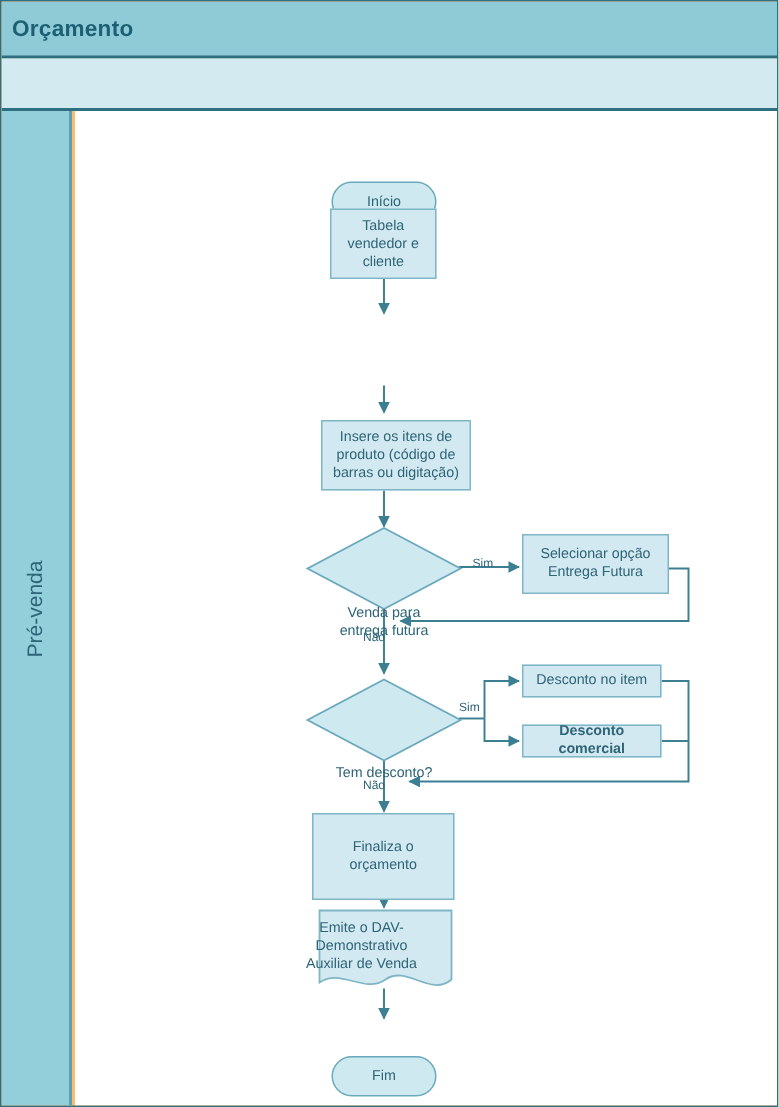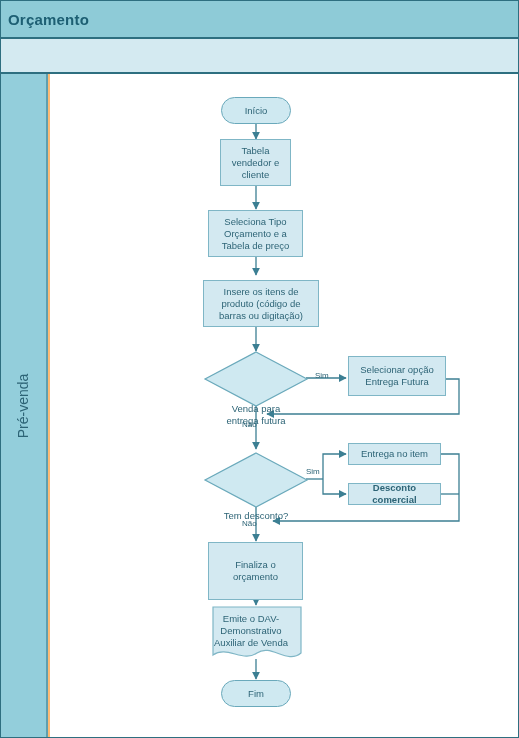--- a/index.html
+++ b/index.html
@@ -107,20 +107,21 @@
   .node-label {
     display: block;
     padding: 0 3px;
     white-space: pre-line;
   }
 
   .terminator {
     background: #cfe9f1;
     border: 1px solid #6aa9bb;
     border-radius: 16px;
+    margin-top: 24px;
   }
   .process {
     background: #d3e9f1;
     border: 1px solid #7fb6c6;
   }
   .decision-text {
     background: transparent;
     border: none;
     margin-top: 36px;
   }
@@ -202,60 +203,55 @@
   <div class="node terminator hit" style="left:220px; top:96px; width:70px; height:27px;">
     <span class="node-label">Início</span>
   </div>
 
   <div class="node process hit" style="left:219px; top:138px; width:71px; height:47px;">
     <span class="node-label">Tabela
 vendedor e
 cliente</span>
   </div>
 
-  <div class="node process hit" style="left:207px; top:209px; width:95px; height:47px;">
-    <span class="node-label">Seleciona Tipo
-Orçamento e a
-Tabela de preço</span>
-  </div>
-
-  <div class="node process hit" style="left:202px; top:279px; width:116px; height:47px;align-items:center;">
+
+  <div class="node process hit" style="left:213px; top:279px; width:100px; height:47px;align-items:center;">
     <span class="node-label">Insere os itens de
 produto (código de
 barras ou digitação)</span>
   </div>
 
   <div class="node decision-text hit" style="left:210px; top:363px; width:90px; height:30px;">
     <span class="node-label">Venda para
 entrega futura</span>
   </div>
 
   <div class="node process hit" style="left:347px; top:355px; width:98px; height:40px;">
     <span class="node-label">Selecionar opção
 Entrega Futura</span>
   </div>
 
   <div class="node decision-text hit" style="left:210px; top:470px; width:90px; height:18px;">
     <span class="node-label">Tem desconto?</span>
   </div>
 
   <div class="node process hit" style="left:347px; top:442px; width:93px; height:22px;">
-    <span class="node-label">Entrega no item</span>
+    <span class="node-label">Desconto no item</span>
   </div>
 
   <div class="node process hit" style="left:347px; top:482px; width:93px; height:22px;font-weight:bold;">
     <span class="node-label">Desconto comercial</span>
   </div>
 
   <div class="node process hit" style="left:207px; top:541px; width:95px; height:58px;">
     <span class="node-label">Finaliza o
 orçamento</span>
   </div>
 
-  <div class="node document-text hit" style="left:203px; top:609px; width:94px; height:42px;">
+  <div class="node document-text hit" style="left:193px; top:609px; width:94px; height:42px;">
     <span class="node-label">Emite o DAV-
 Demonstrativo
 Auxiliar de Venda</span>
   </div>
 
   <div class="node terminator hit" style="left:220px; top:679px; width:70px; height:27px;">
     <span class="node-label">Fim</span>
   </div>
 
   <div class="edge-label" style="left:314px; top:370px;">Sim</div>

